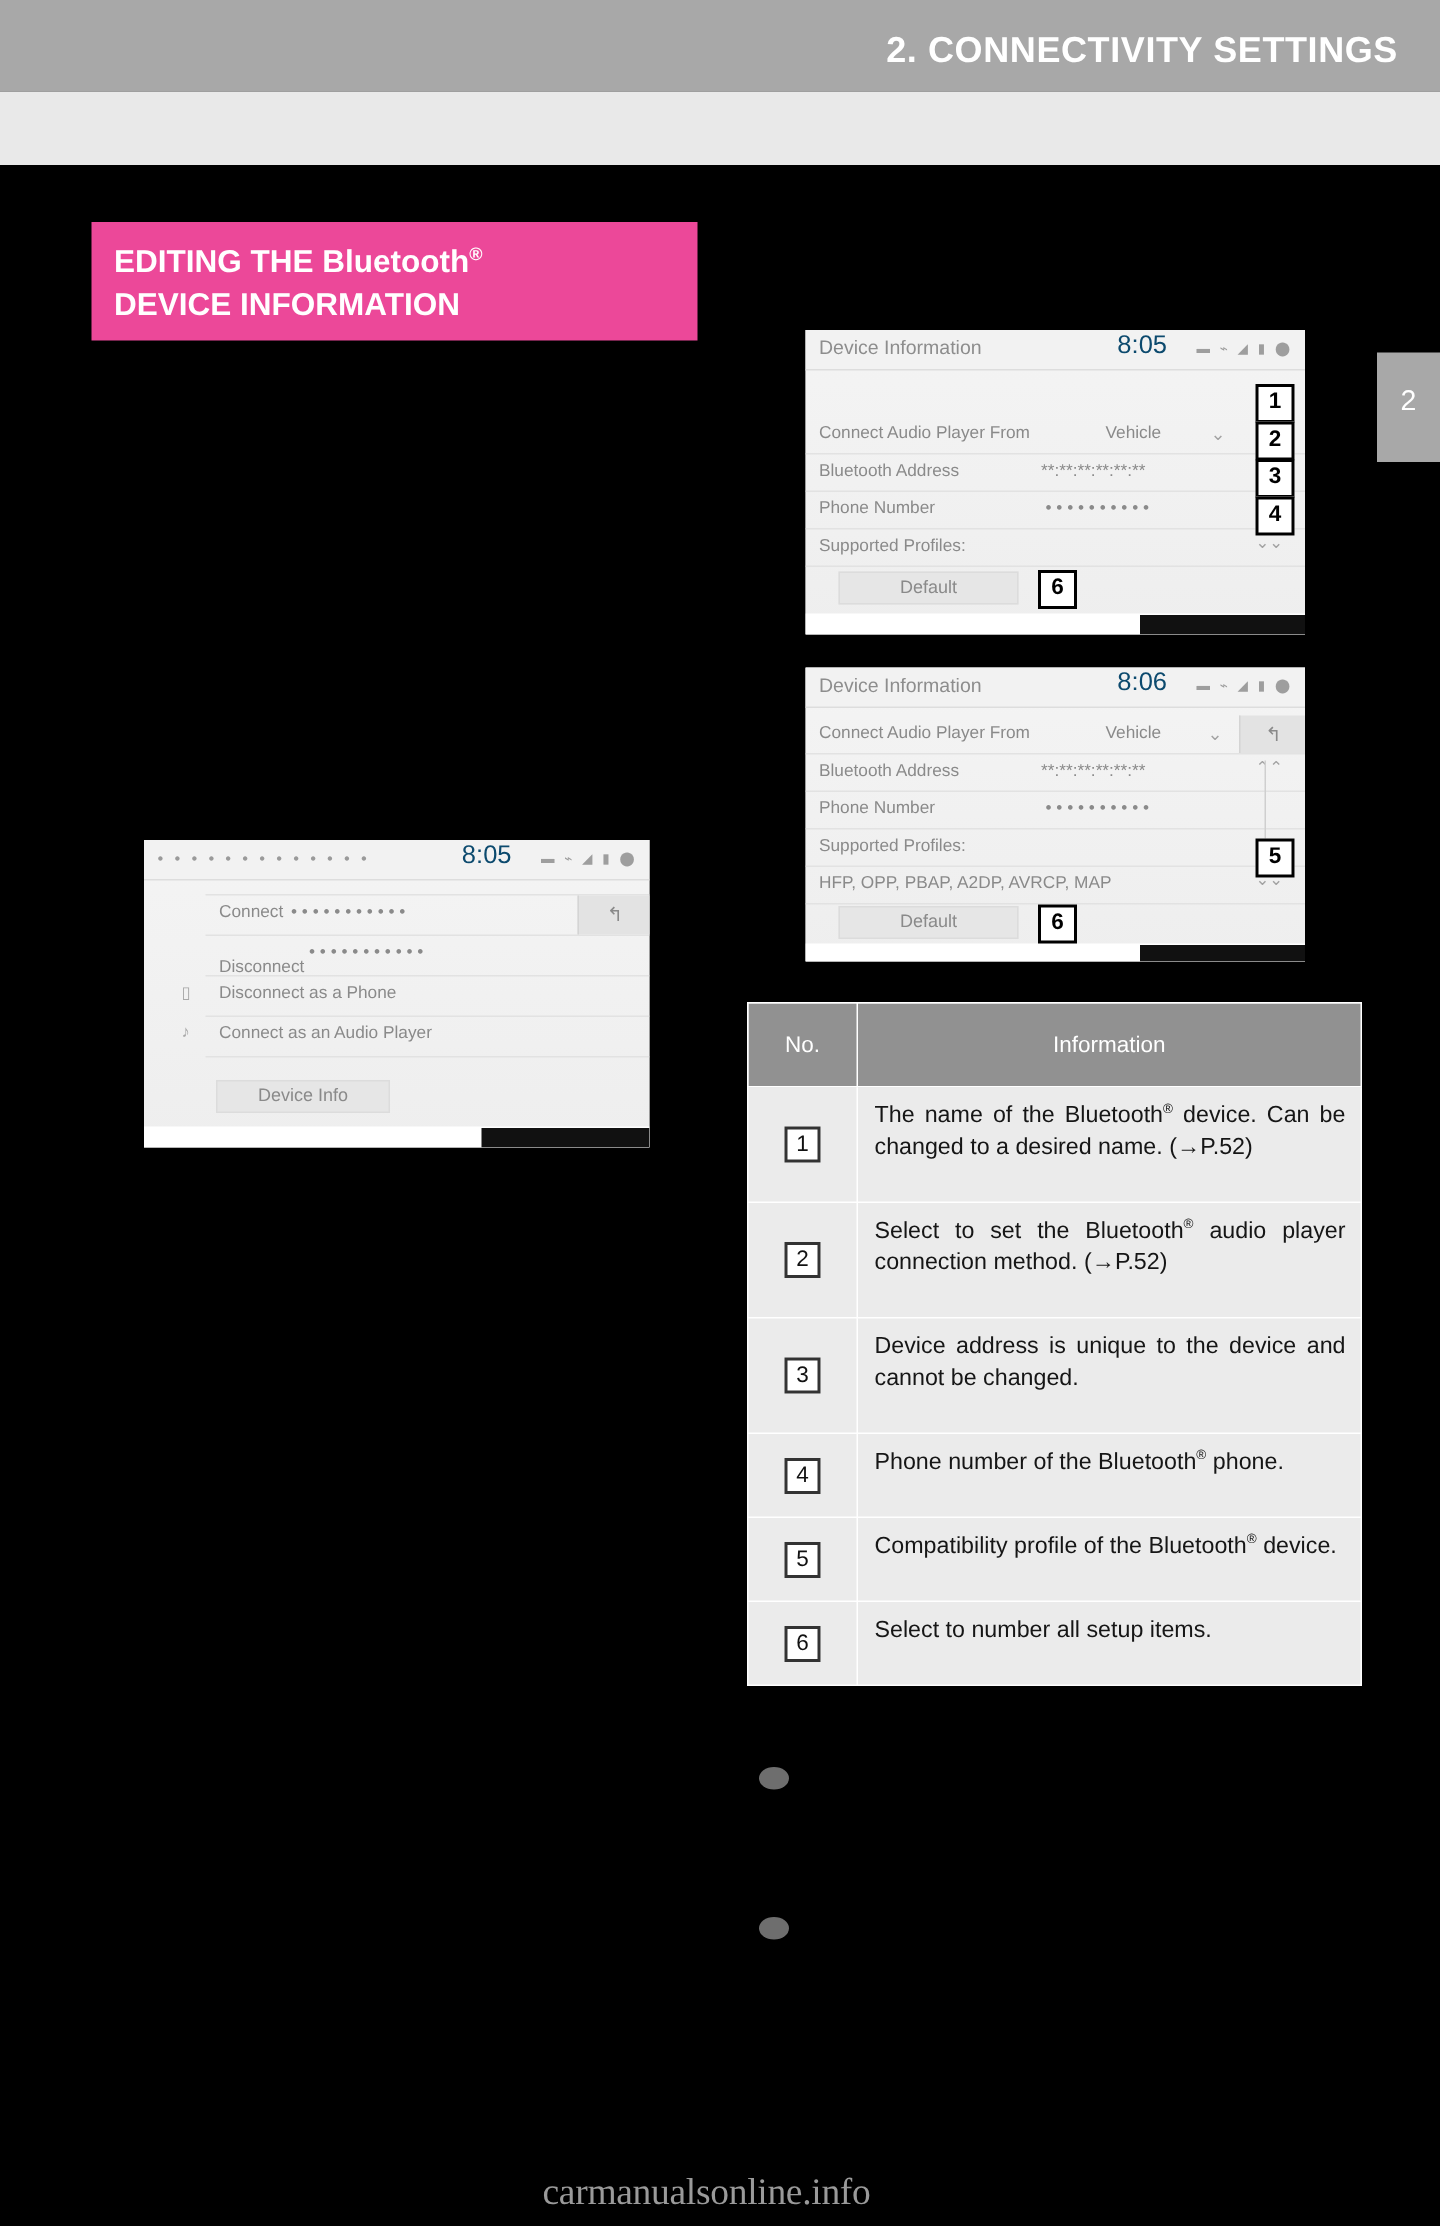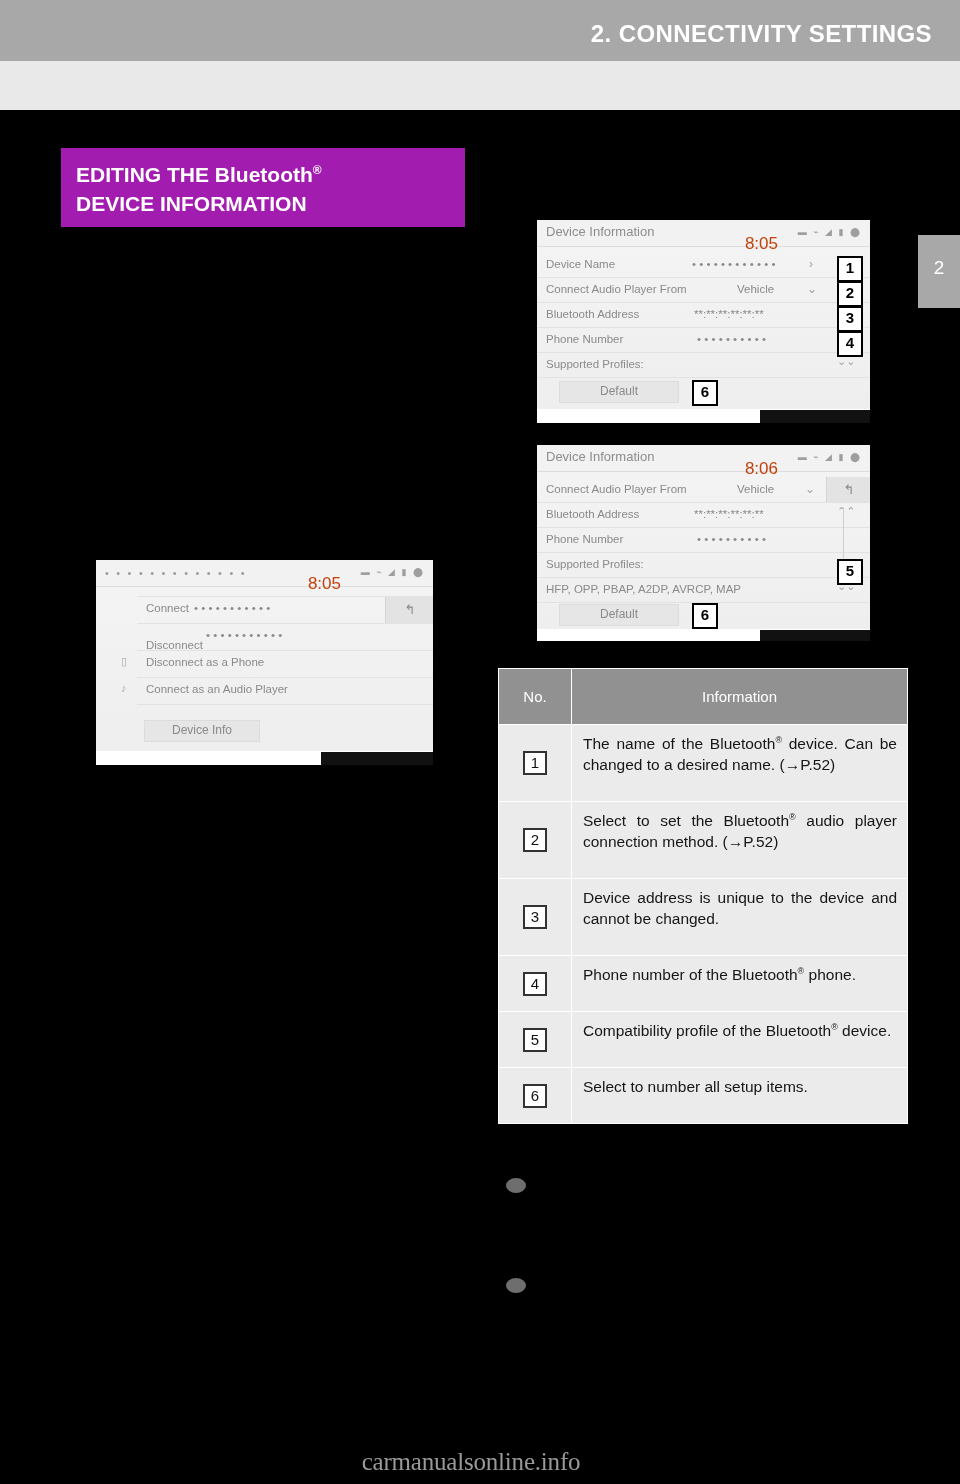--- a/index.html
+++ b/index.html
@@ -73,21 +73,21 @@
     font-family: Liberation Serif, serif;
   }
 
   
   .section-heading {
     position: absolute;
     left: 61px;
     top: 148px;
     width: 404px;
     height: 79px;
-    background: #a21caf;
+    background: #ec4899;
     box-sizing: border-box;
     padding: 12px 0 0 15px;
   }
   .section-heading .line {
     color: #ffffff;
     font-size: 21px;
     font-weight: bold;
     line-height: 29px;
     white-space: nowrap;
   }
@@ -127,23 +127,23 @@
     position: absolute;
     left: 9px;
     top: 7px;
     font-size: 11px;
     letter-spacing: 2.2px;
     color: #9a9a9a;
     white-space: nowrap;
   }
   .shot-clock {
     position: absolute;
-    top: 14px;
+    top: 0;
     font-size: 17px;
-    color: #c2410c;
+    color: #0c4a6e;
     white-space: nowrap;
   }
   .shot-sysicons {
     position: absolute;
     top: 7px;
     font-size: 9px;
     color: #9e9e9e;
     white-space: nowrap;
     letter-spacing: 2px;
   }
@@ -347,25 +347,20 @@
 
   <div class="shot" style="left:537px; top:220px; width:333px; height:203px;">
     <div class="shot-inner">
 
       <div class="shot-statusbar">
         <div class="shot-title">Device Information</div>
         <div class="shot-clock" style="right:92px;">8:05</div>
         <div class="shot-sysicons" style="right:8px;">▬ ⌁ ◢ ▮ ⬤</div>
       </div>
 
-      <div style="position:absolute; left:0; top:32px; right:0; height:25px; border-bottom:1px solid #e2e2e2;">
-        <span class="shot-row-label">Device Name</span>
-        <span class="shot-row-value" style="left:155px;">• • • • • • • • • • • •</span>
-        <span class="shot-row-chevron" style="left:272px;">›</span>
-      </div>
 
       <div style="position:absolute; left:0; top:57px; right:0; height:25px; border-bottom:1px solid #e2e2e2;">
         <span class="shot-row-label">Connect Audio Player From</span>
         <span class="shot-row-value" style="left:200px;">Vehicle</span>
         <span class="shot-row-chevron" style="left:270px;">⌄</span>
       </div>
 
       <div style="position:absolute; left:0; top:82px; right:0; height:25px; border-bottom:1px solid #e2e2e2;">
         <span class="shot-row-label">Bluetooth Address</span>
         <span class="shot-row-value" style="left:157px;">**:**:**:**:**:**</span>

